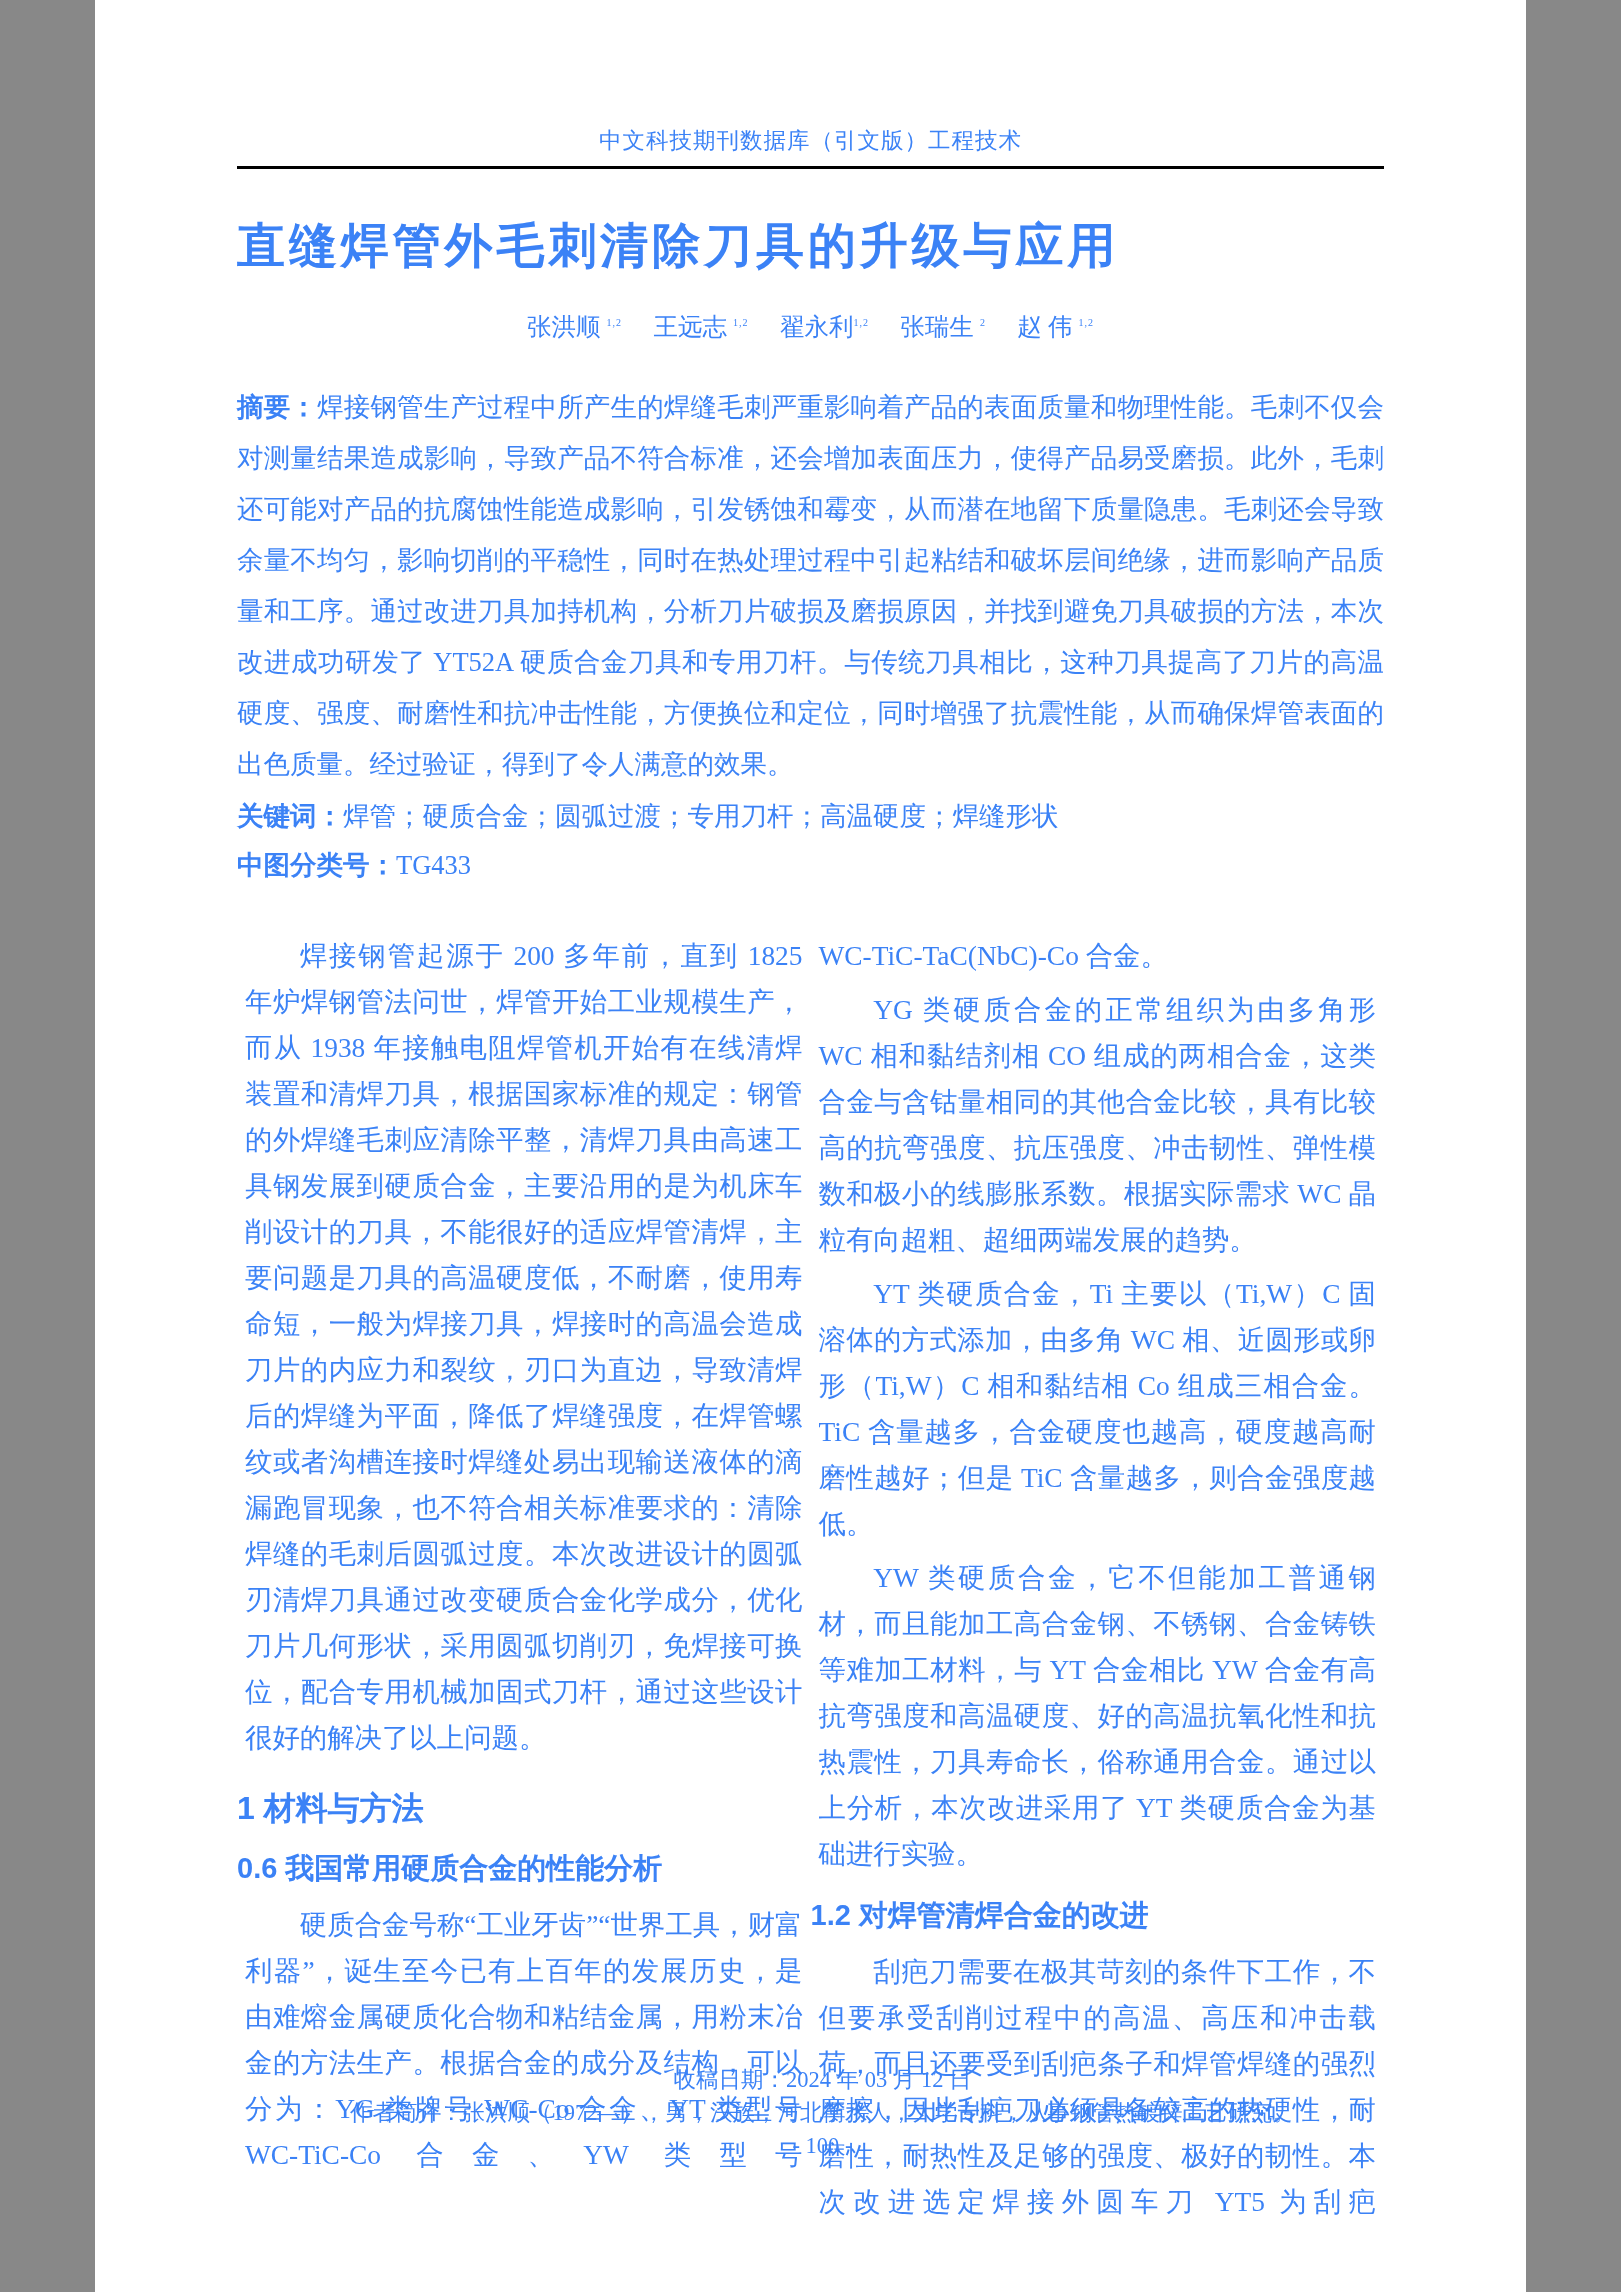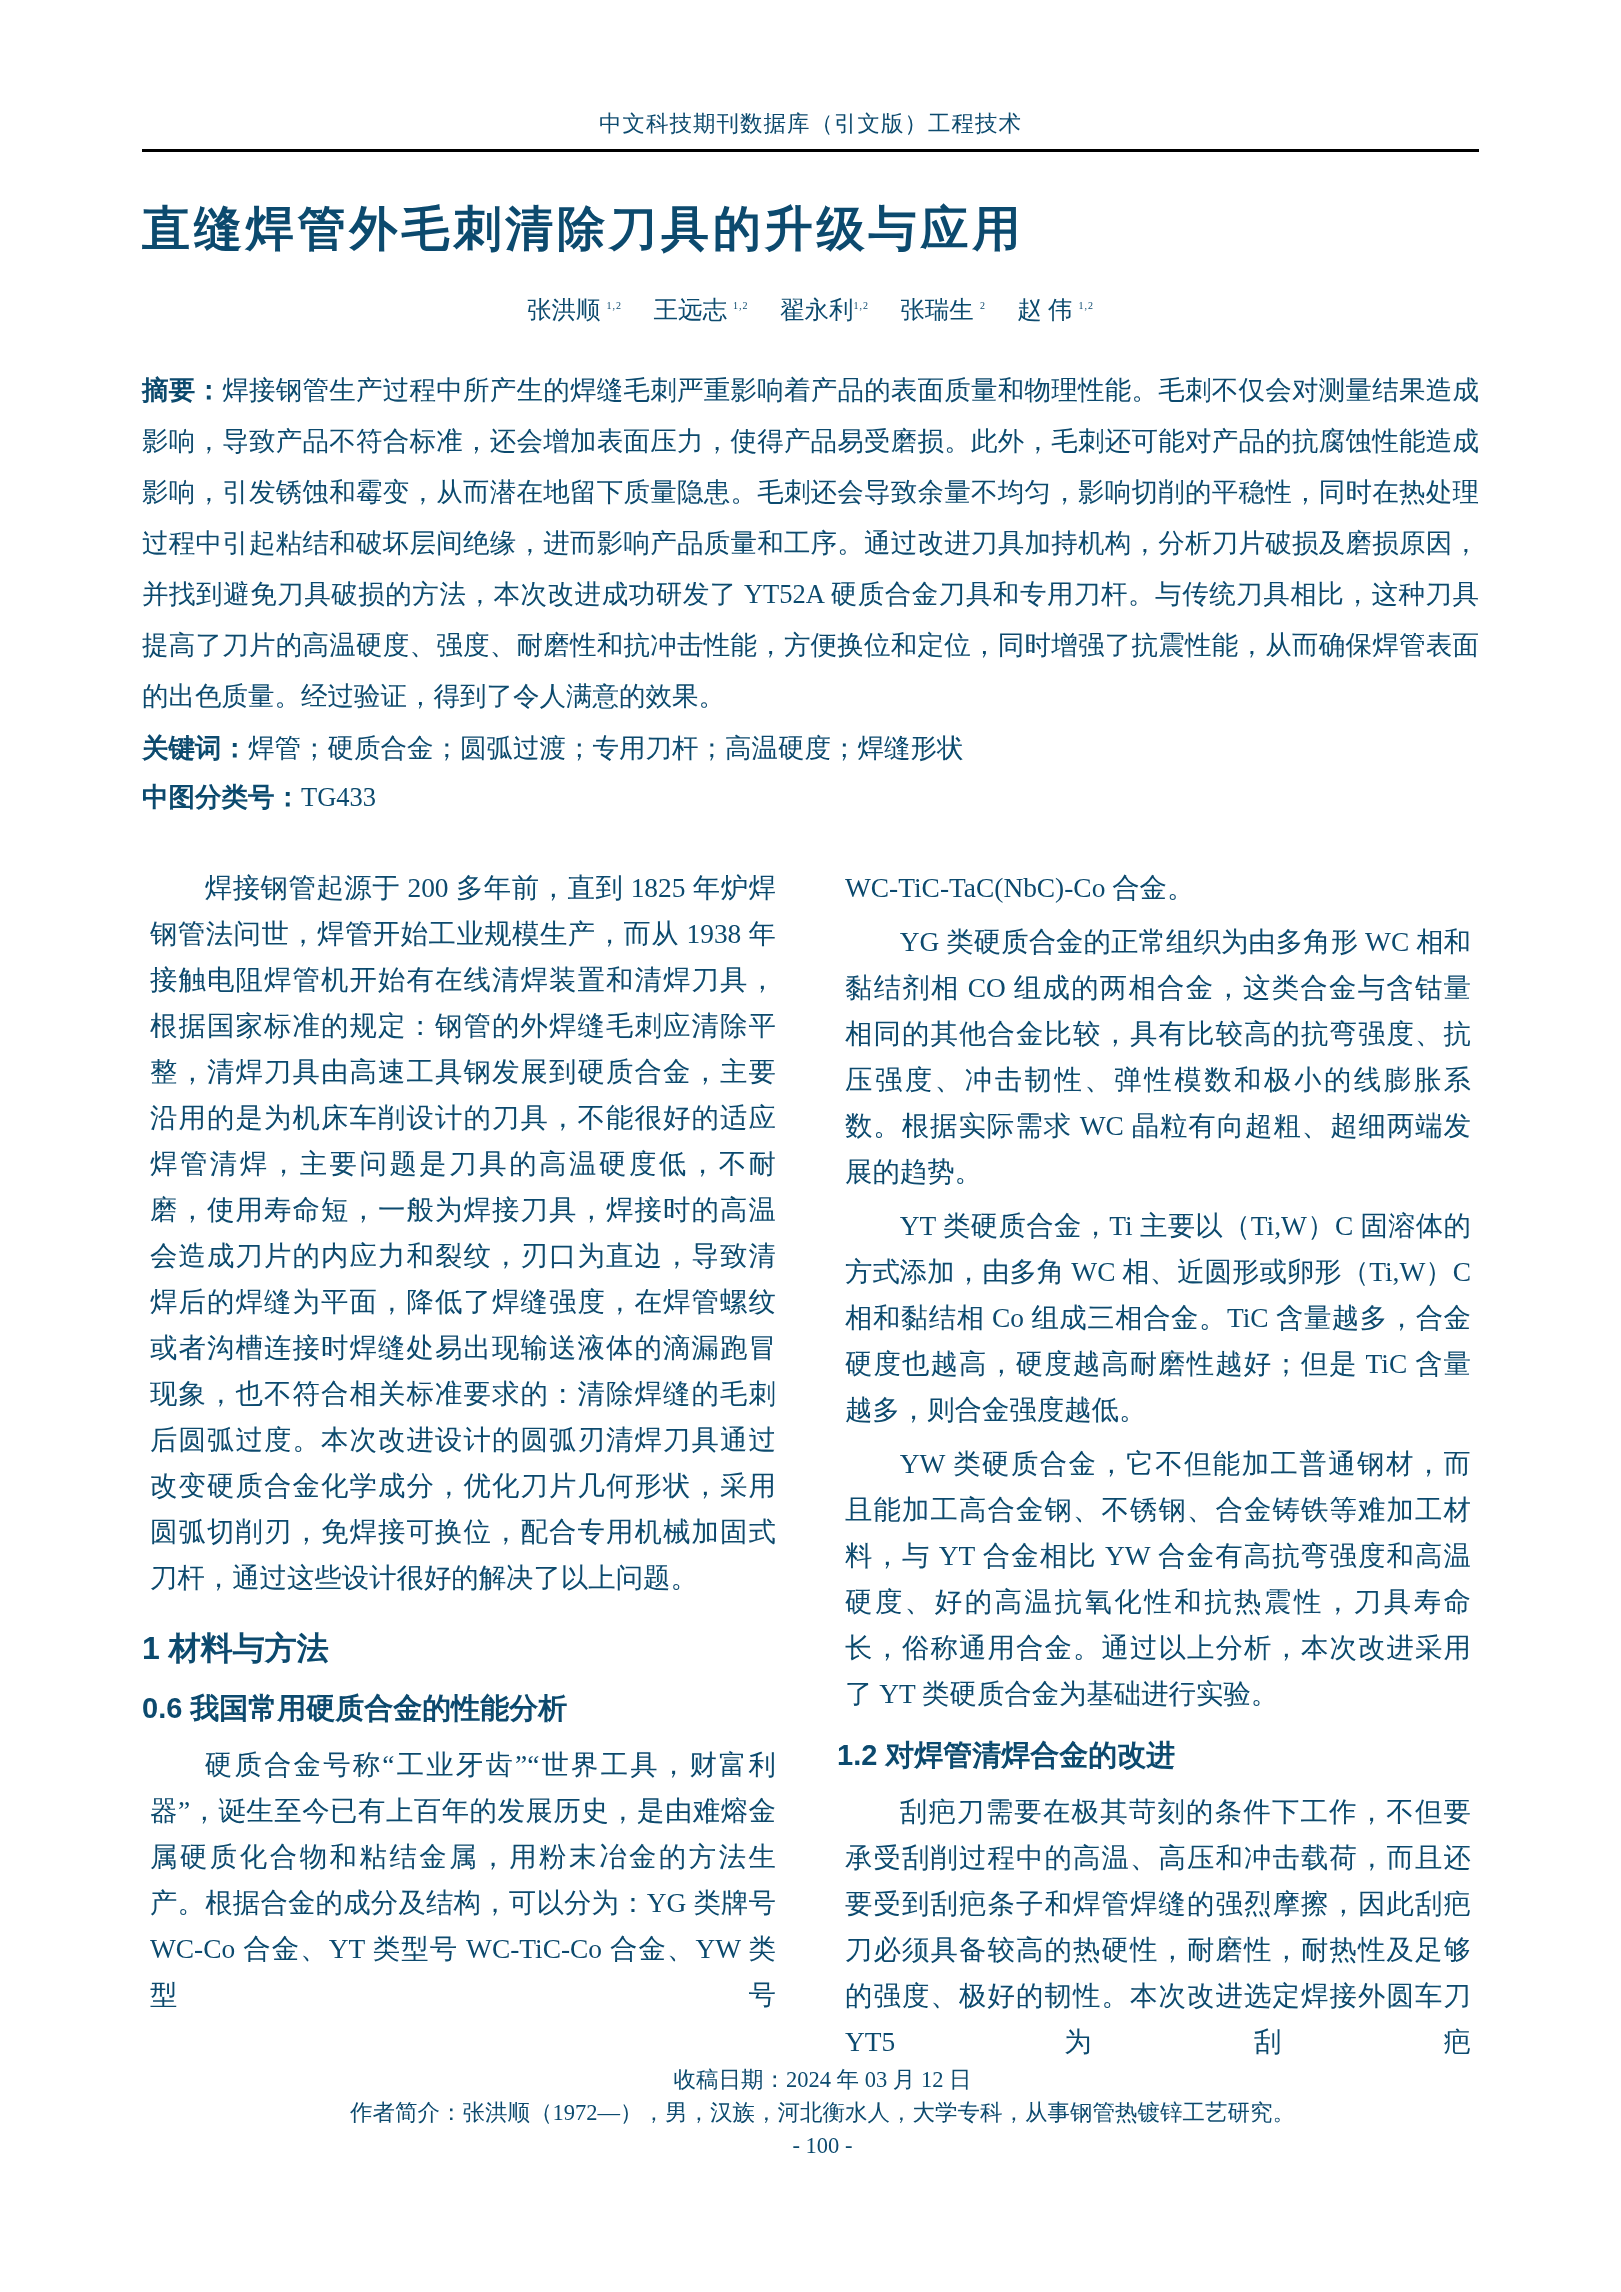--- a/index.html
+++ b/index.html
@@ -1,25 +1,25 @@
 <!DOCTYPE html>
 <html lang="zh"><head>
 <meta charset="utf-8">
 <style>
   html, body { margin: 0; padding: 0; background: #888; }
   .page {
     position: relative;
-    width: 1621px;
+    width: 1431px;
     height: 2293px;
     margin: 0 auto;
     background: #ffffff;
-    color: #0c4a6e;
+    color: #3b82f6;
     font-family: "Liberation Serif", "DejaVu Serif", serif;
     box-sizing: border-box;
-    padding: 0 142px;
+    padding: 17px 142px;
     overflow: hidden;
   }
   .journal-header {
     padding-top: 108px;
     text-align: center;
     font-size: 22.5px;
     letter-spacing: 1px;
   }
   .header-rule {
     margin-top: 9.8px;

